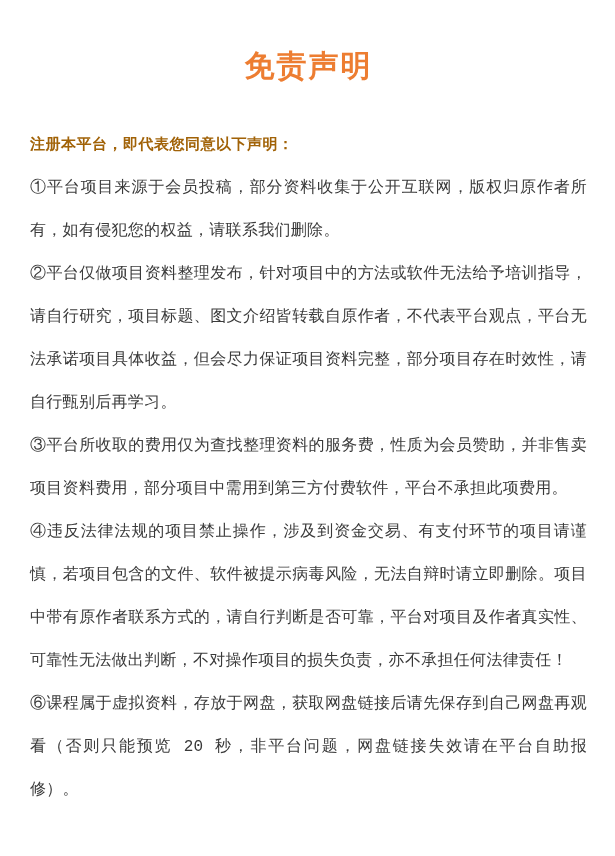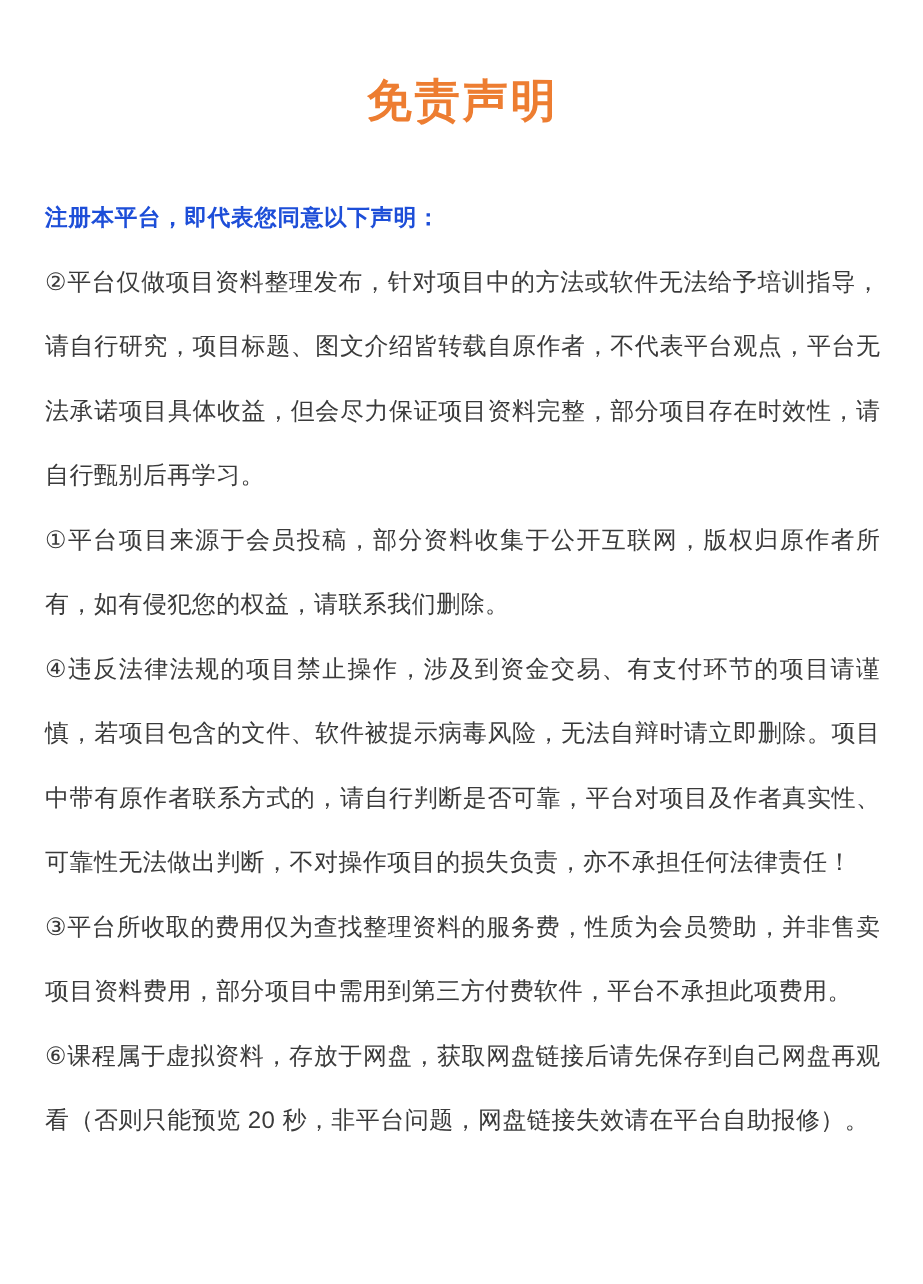--- a/index.html
+++ b/index.html
@@ -10,53 +10,54 @@
     width: 615px;
     height: 856px;
     overflow: hidden;
     font-family: "Liberation Sans", "DejaVu Sans", sans-serif;
   }
   .page {
     width: 615px;
     height: 856px;
     background: #ffffff;
     padding: 50px 28px 0 30px;
+    font-family: Liberation Mono, monospace;
   }
   .title {
     font-size: 30px;
     line-height: 36px;
     font-weight: bold;
     text-align: center;
     color: #ED7D31;
     letter-spacing: 2px;
   }
   .content {
     margin-top: 38px;
   }
   .intro {
-    color: #1d4ed8;
+    color: #a16207;
     font-weight: bold;
     font-size: 15px;
     line-height: 43px;
     letter-spacing: 0.5px;
   }
   .para {
     color: #3A3A3A;
     font-size: 16px;
     line-height: 43px;
     text-align: justify;
     letter-spacing: 0.3px;
   }
 </style>
 </head>
 <body>
 
 <div class="page">
   <h1 class="title">免责声明</h1>
   <div class="content">
     <p class="intro">注册本平台，即代表您同意以下声明：</p>
+    <p class="para">①平台项目来源于会员投稿，部分资料收集于公开互联网，版权归原作者所有，如有侵犯您的权益，请联系我们删除。</p>
     <p class="para">②平台仅做项目资料整理发布，针对项目中的方法或软件无法给予培训指导，请自行研究，项目标题、图文介绍皆转载自原作者，不代表平台观点，平台无法承诺项目具体收益，但会尽力保证项目资料完整，部分项目存在时效性，请自行甄别后再学习。</p>
-    <p class="para">①平台项目来源于会员投稿，部分资料收集于公开互联网，版权归原作者所有，如有侵犯您的权益，请联系我们删除。</p>
+    <p class="para">③平台所收取的费用仅为查找整理资料的服务费，性质为会员赞助，并非售卖项目资料费用，部分项目中需用到第三方付费软件，平台不承担此项费用。</p>
     <p class="para">④违反法律法规的项目禁止操作，涉及到资金交易、有支付环节的项目请谨慎，若项目包含的文件、软件被提示病毒风险，无法自辩时请立即删除。项目中带有原作者联系方式的，请自行判断是否可靠，平台对项目及作者真实性、可靠性无法做出判断，不对操作项目的损失负责，亦不承担任何法律责任！</p>
-    <p class="para">③平台所收取的费用仅为查找整理资料的服务费，性质为会员赞助，并非售卖项目资料费用，部分项目中需用到第三方付费软件，平台不承担此项费用。</p>
     <p class="para">⑥课程属于虚拟资料，存放于网盘，获取网盘链接后请先保存到自己网盘再观看（否则只能预览 20 秒，非平台问题，网盘链接失效请在平台自助报修）。</p>
   </div>
 </div>
 
 </body></html>

